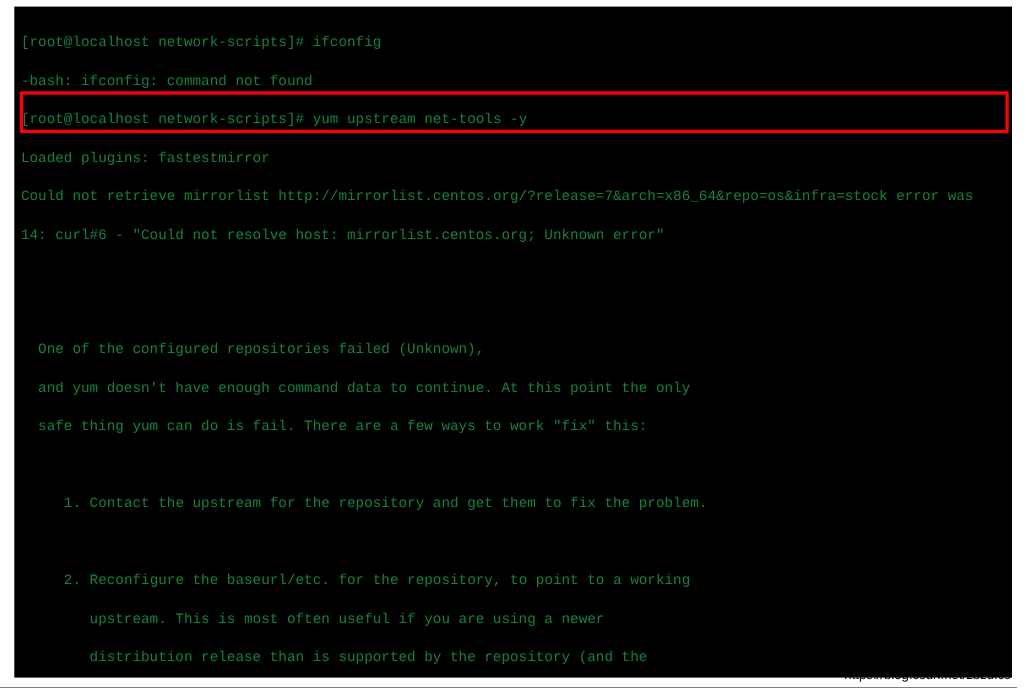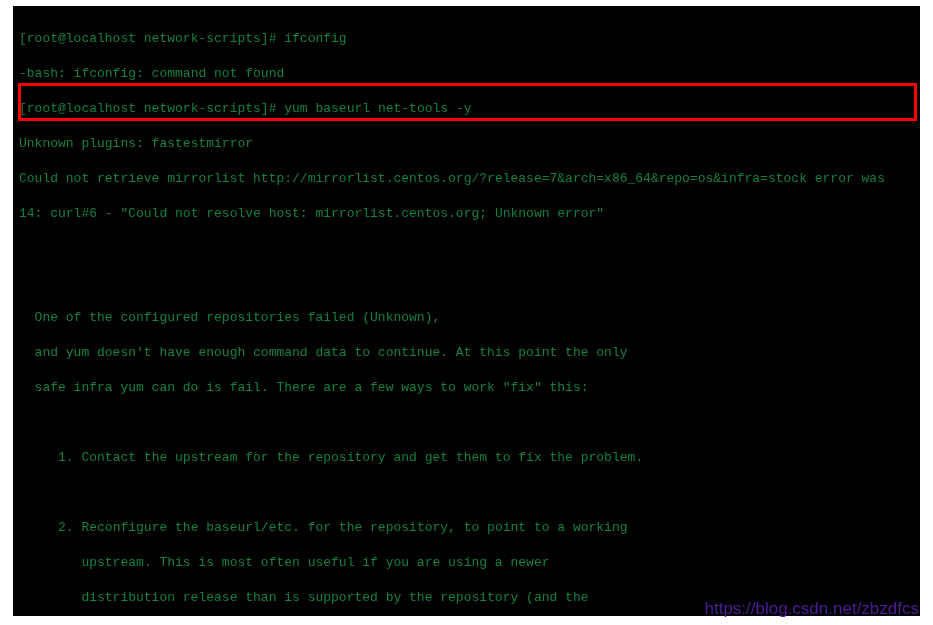--- a/index.html
+++ b/index.html
@@ -26,45 +26,45 @@
   }
   .highlight-box {
     position: absolute;
     border: 3px solid #ff0000;
     pointer-events: none;
   }
   .watermark {
     position: absolute;
     bottom: 4px;
     right: 14px;
-    color: #4c1d95;
+    color: #000000;
     font-family: Arial, sans-serif;
-    font-size: 17px;
+    font-size: 12px;
   }
   .line { display: block; }
   .indent1 { padding-left: 2ch; }
   .indent2 { padding-left: 5ch; }
   .indent3 { padding-left: 8ch; }
   .blank { height: 17px; }
 </style>
 </head>
 <body>
 
 <div class="terminal">
 <span class="line"><span>[root@localhost network-scripts]#</span> <span>ifconfig</span></span>
 <span class="line">-bash: ifconfig: command not found</span>
-<span class="line"><span>[root@localhost network-scripts]#</span> <span>yum baseurl net-tools -y</span></span>
-<span class="line">Unknown plugins: fastestmirror</span>
+<span class="line"><span>[root@localhost network-scripts]#</span> <span>yum upstream net-tools -y</span></span>
+<span class="line">Loaded plugins: fastestmirror</span>
 <span class="line">Could not retrieve mirrorlist http://mirrorlist.centos.org/?release=7&amp;arch=x86_64&amp;repo=os&amp;infra=stock error was</span>
 <span class="line">14: curl#6 - "Could not resolve host: mirrorlist.centos.org; Unknown error"</span>
 <div class="blank"></div>
 <div class="blank"></div>
 <span class="line indent1">One of the configured repositories failed (Unknown),</span>
 <span class="line indent1">and yum doesn't have enough command data to continue. At this point the only</span>
-<span class="line indent1">safe infra yum can do is fail. There are a few ways to work "fix" this:</span>
+<span class="line indent1">safe thing yum can do is fail. There are a few ways to work "fix" this:</span>
 <div class="blank"></div>
 <span class="line indent2"><span>1.</span> <span>Contact the upstream for the repository and get them to fix the problem.</span></span>
 <div class="blank"></div>
 <span class="line indent2"><span>2.</span> <span>Reconfigure the baseurl/etc. for the repository, to point to a working</span></span>
 <span class="line indent3">upstream. This is most often useful if you are using a newer</span>
 <span class="line indent3">distribution release than is supported by the repository (and the</span>
 
 
 
 

